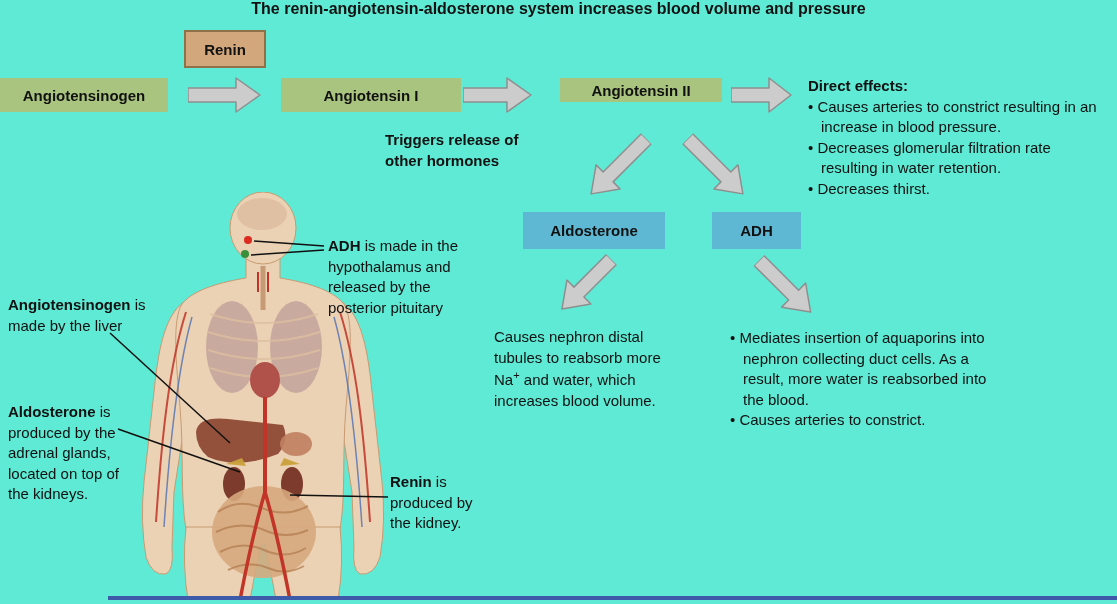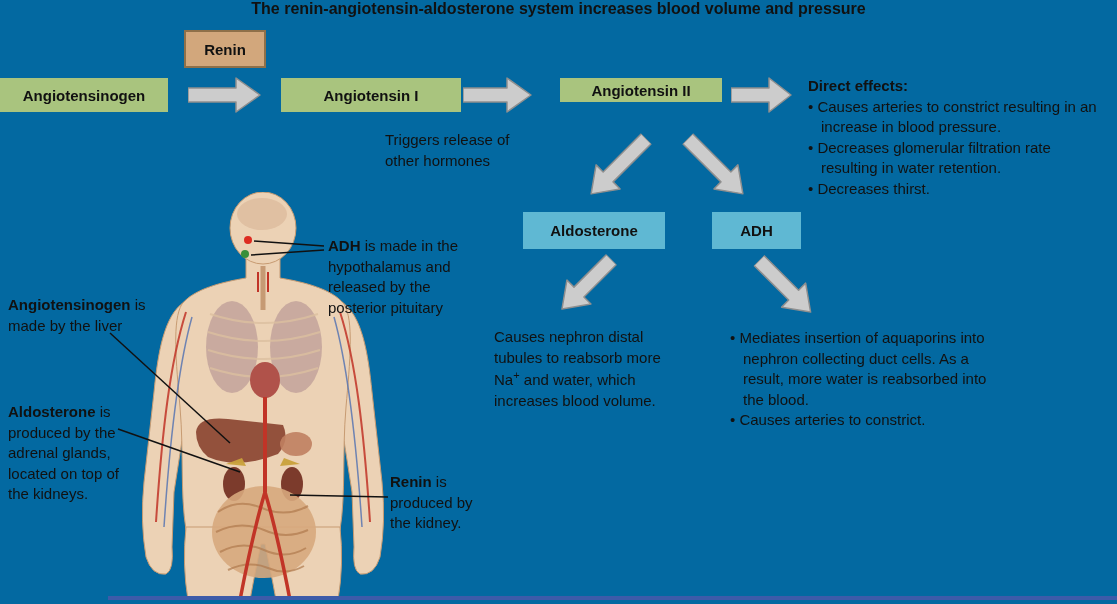--- a/index.html
+++ b/index.html
@@ -1,17 +1,17 @@
 <!DOCTYPE html>
 <html><head>
 <meta charset="utf-8">
 <style>
   html,body { margin:0; padding:0; background:#fff; }
   #canvas {
-    position:relative; width:1117px; height:604px; background:#0369a1;
+    position:relative; width:1117px; height:604px; background:#5eead4;
     font-family:"Liberation Sans", sans-serif; color:#111; overflow:hidden;
   }
   .abs { position:absolute; }
   .node {
     display:flex; align-items:center; justify-content:center;
     font-weight:bold; font-size:15px; text-align:center; box-sizing:border-box;
   }
   .green { background:#a9c47e; }
   .tan   { background:#d2a77c; border:2px solid #8f7049; }
   .blue  { background:#5fb8d3; }
@@ -55,21 +55,21 @@
     <polygon class="ba" points="0,11 38,11 38,1 60,18 38,35 38,25 0,25"></polygon>
   </svg>
 
   <div class="abs txt" style="left:800px; top:76px; width:300px;margin-left:8px;">
     <div class="bold">Direct effects:</div>
     <div class="bullet-item">Causes arteries to constrict resulting in an increase in blood pressure.</div>
     <div class="bullet-item">Decreases glomerular filtration rate resulting in water retention.</div>
     <div class="bullet-item">Decreases thirst.</div>
   </div>
 
-  <div class="abs txt" style="left:385px; top:130px; width:150px;">Triggers release of other hormones</div>
+  <div class="abs txt" style="left:385px; top:130px; width:150px;font-weight:bold;">Triggers release of other hormones</div>
 
   <svg class="abs rot135" style="left:578px; top:149px;" width="80" height="36" viewBox="0 0 80 36">
     <polygon class="ba" points="0,11 54,11 54,1 78,18 54,35 54,25 0,25"></polygon>
   </svg>
   <svg class="abs rot45" style="left:676px; top:149px;" width="80" height="36" viewBox="0 0 80 36">
     <polygon class="ba" points="0,11 54,11 54,1 78,18 54,35 54,25 0,25"></polygon>
   </svg>
 
   <div class="abs node blue" style="left:523px; top:212px; width:142px; height:37px;">Aldosterone</div>
   <div class="abs node blue" style="left:712px; top:212px; width:89px; height:37px;">ADH</div>

